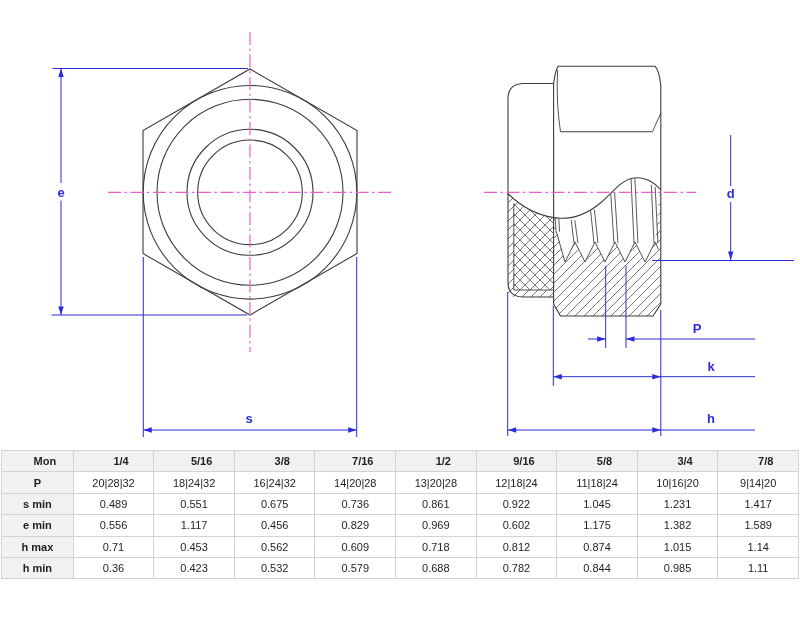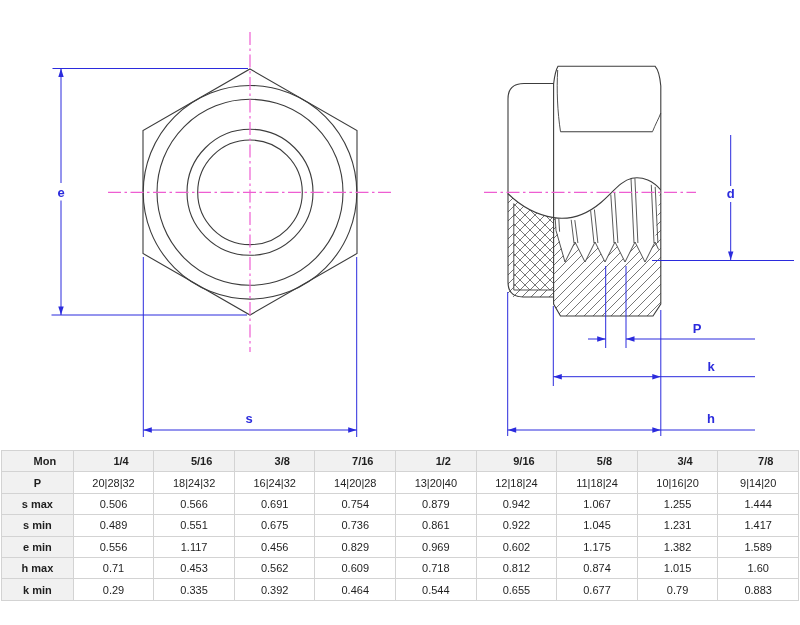--- a/index.html
+++ b/index.html
@@ -157,37 +157,25 @@
             <th>5/8</th>
             <th>3/4</th>
             <th>7/8</th>
           </tr>
           <tr>
             <th class="rowlabel">P</th>
             <td>20|28|32</td>
             <td>18|24|32</td>
             <td>16|24|32</td>
             <td>14|20|28</td>
-            <td>13|20|40</td>
+            <td>13|20|28</td>
             <td>12|18|24</td>
             <td>11|18|24</td>
             <td>10|16|20</td>
             <td>9|14|20</td>
-          </tr>
-          <tr>
-            <th class="rowlabel">s max</th>
-            <td>0.506</td>
-            <td>0.566</td>
-            <td>0.691</td>
-            <td>0.754</td>
-            <td>0.879</td>
-            <td>0.942</td>
-            <td>1.067</td>
-            <td>1.255</td>
-            <td>1.444</td>
           </tr>
           <tr>
             <th class="rowlabel">s min</th>
             <td>0.489</td>
             <td>0.551</td>
             <td>0.675</td>
             <td>0.736</td>
             <td>0.861</td>
             <td>0.922</td>
             <td>1.045</td>
@@ -209,31 +197,31 @@
           <tr>
             <th class="rowlabel">h max</th>
             <td>0.71</td>
             <td>0.453</td>
             <td>0.562</td>
             <td>0.609</td>
             <td>0.718</td>
             <td>0.812</td>
             <td>0.874</td>
             <td>1.015</td>
-            <td>1.60</td>
-          </tr>
-          <tr>
-            <th class="rowlabel">k min</th>
-            <td>0.29</td>
-            <td>0.335</td>
-            <td>0.392</td>
-            <td>0.464</td>
-            <td>0.544</td>
-            <td>0.655</td>
-            <td>0.677</td>
-            <td>0.79</td>
-            <td>0.883</td>
+            <td>1.14</td>
+          </tr>
+          <tr>
+            <th class="rowlabel">h min</th>
+            <td>0.36</td>
+            <td>0.423</td>
+            <td>0.532</td>
+            <td>0.579</td>
+            <td>0.688</td>
+            <td>0.782</td>
+            <td>0.844</td>
+            <td>0.985</td>
+            <td>1.11</td>
           </tr>
         </tbody>
   </table>
 </div>
 
 </div>
 
 </body></html>

